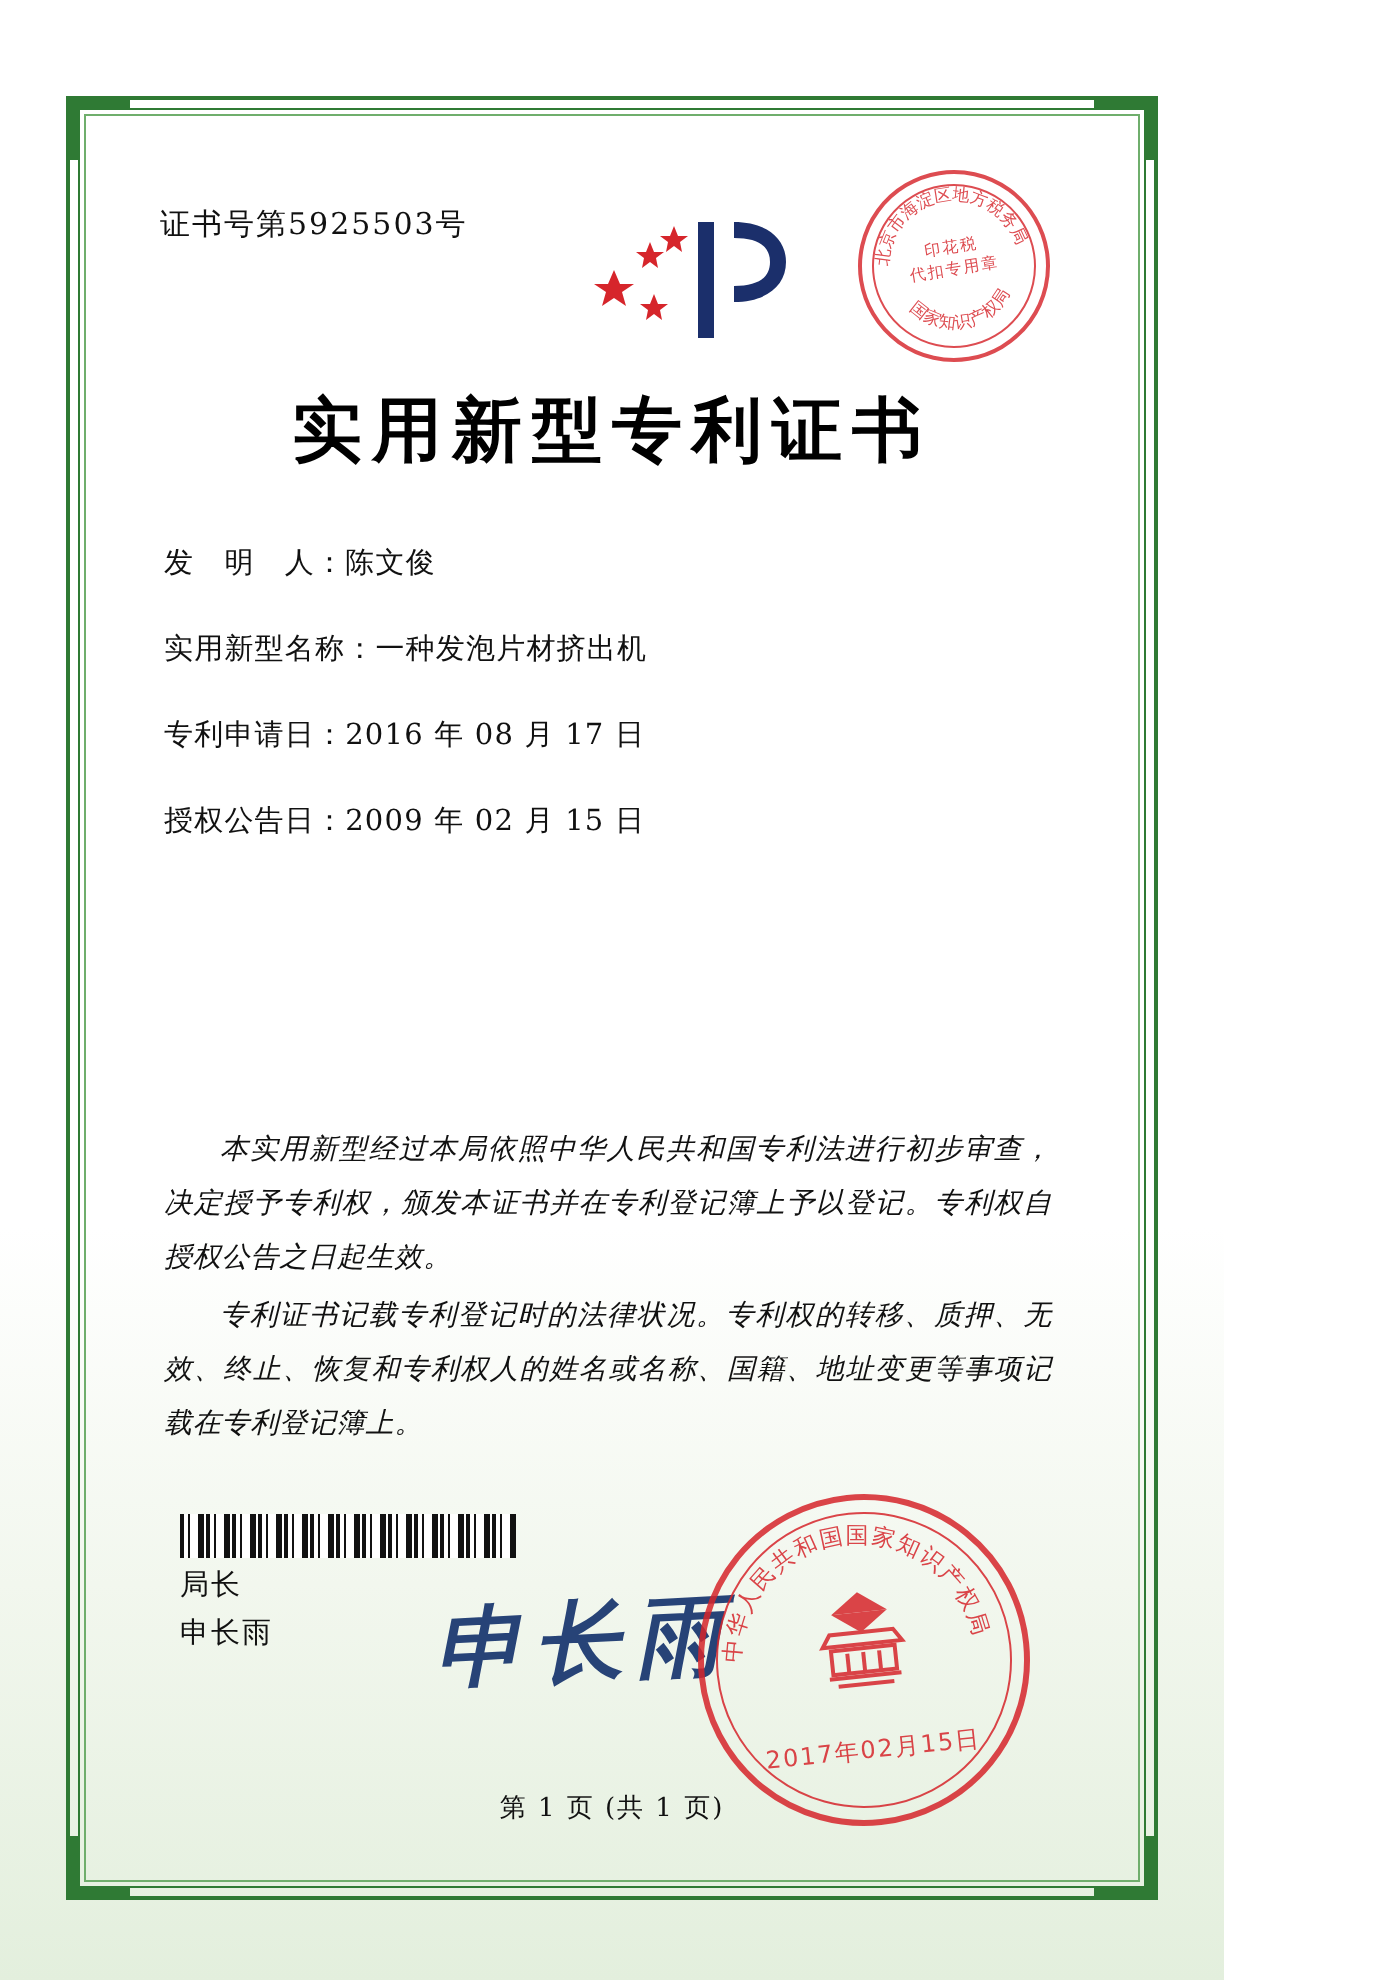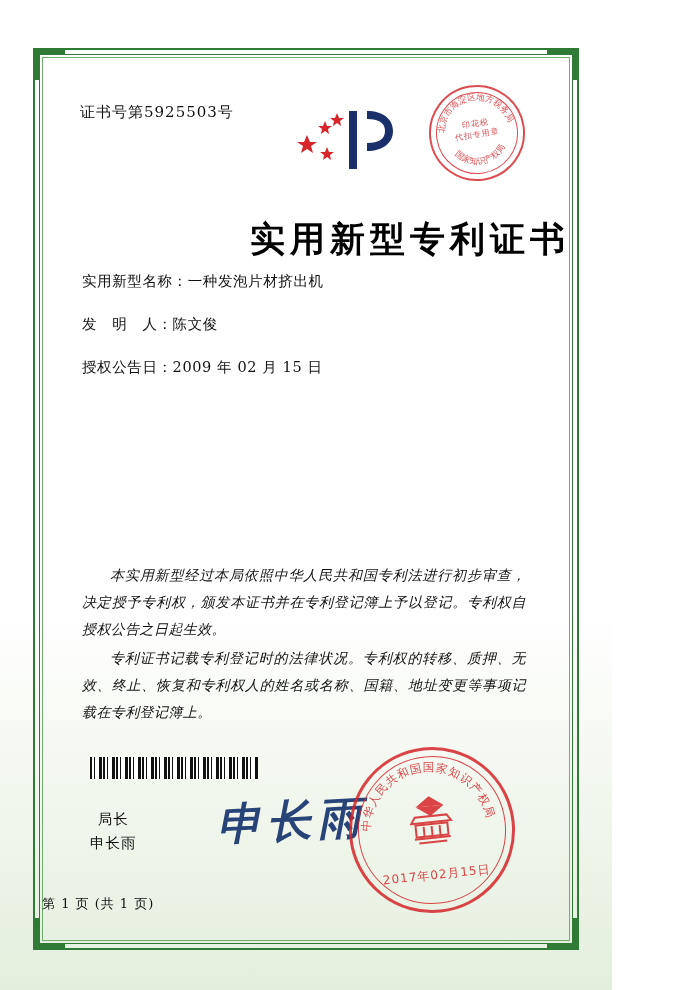--- a/index.html
+++ b/index.html
@@ -64,24 +64,23 @@
   }
   .stamp-top .mid{
     position:absolute;left:0;right:0;top:31px;
     text-align:center;font-size:8px;line-height:11px;
     font-family:"DejaVu Sans","Liberation Sans",sans-serif;
     letter-spacing:1px;
   }
 
   .title{
     position:absolute;left:0;right:0;top:135px;
-    text-align:right;
+    text-align:center;
     font-size:35px;font-weight:bold;letter-spacing:5px;color:#000;
     font-family:"DejaVu Serif","Liberation Serif",serif;
-    margin-top:24px;
   }
 
   .fields{position:absolute;left:40px;right:40px;top:215px;}
   .field{
     font-size:14.5px;color:#111;margin-bottom:24px;letter-spacing:.6px;
     white-space:nowrap;
   }
   .field .lbl{display:inline-block;}
   .field .val{display:inline-block;}
 
@@ -92,22 +91,22 @@
   }
 
   
   .barcode{
     position:absolute;left:48px;top:700px;width:168px;height:22px;
     background:
       repeating-linear-gradient(90deg,#111 0 2px,#fff 2px 4px,#111 4px 5px,#fff 5px 9px,#111 9px 12px,#fff 12px 13px);
   }
 
   .signer{
-    position:absolute;left:48px;top:750px;
-    font-size:14.5px;line-height:24px;color:#111;letter-spacing:1px;text-align:center;
+    position:absolute;left:48px;top:724px;
+    font-size:14.5px;line-height:24px;color:#111;letter-spacing:1px;
   }
   .signature{
     position:absolute;left:175px;top:735px;
     font-size:44px;color:#12306b;
     font-family:"DejaVu Serif","Liberation Serif",serif;
     font-style:italic;font-weight:bold;letter-spacing:6px;
     transform:rotate(-3deg);
     opacity:.9;
   }
 
@@ -133,21 +132,21 @@
     position:absolute;left:50%;top:58px;margin-left:-26px;width:52px;height:40px;
   }
   .seal .sealdate{
     position:absolute;left:0;right:0;bottom:26px;text-align:center;
     font-size:12px;letter-spacing:1px;
     font-family:"DejaVu Sans","Liberation Sans",sans-serif;
   }
   .seal svg text{font-size:11.5px;letter-spacing:1px;}
 
   .footer{
-    position:absolute;left:0;right:0;bottom:28px;
+    position:absolute;left:0;right:0;bottom:28px;text-align:center;
     font-size:13px;color:#111;letter-spacing:1px;
   }
 </style>
 </head>
 <body>
 
 <div class="page">
 
   <div class="border-outer"></div>
   <div class="border-inner"></div>
@@ -190,24 +189,27 @@
       <div class="mid">
         <div>印花税</div>
         <div>代扣专用章</div>
       </div>
     </div>
 
     <div class="title">实用新型专利证书</div>
 
     <div class="fields">
       <div class="field">
+        <span class="lbl">发　明　人：</span><span class="val">陈文俊</span>
+      </div>
+      <div class="field">
         <span class="lbl">实用新型名称：</span><span class="val">一种发泡片材挤出机</span>
       </div>
       <div class="field">
-        <span class="lbl">发　明　人：</span><span class="val">陈文俊</span>
+        <span class="lbl">专利申请日：</span><span class="val">2016 年 08 月 17 日</span>
       </div>
       <div class="field">
         <span class="lbl">授权公告日：</span><span class="val">2009 年 02 月 15 日</span>
       </div>
     </div>
 
     <div class="paras">
       <div class="para">本实用新型经过本局依照中华人民共和国专利法进行初步审查，决定授予专利权，颁发本证书并在专利登记簿上予以登记。专利权自授权公告之日起生效。</div>
       <div class="para">专利证书记载专利登记时的法律状况。专利权的转移、质押、无效、终止、恢复和专利权人的姓名或名称、国籍、地址变更等事项记载在专利登记簿上。</div>
     </div>

